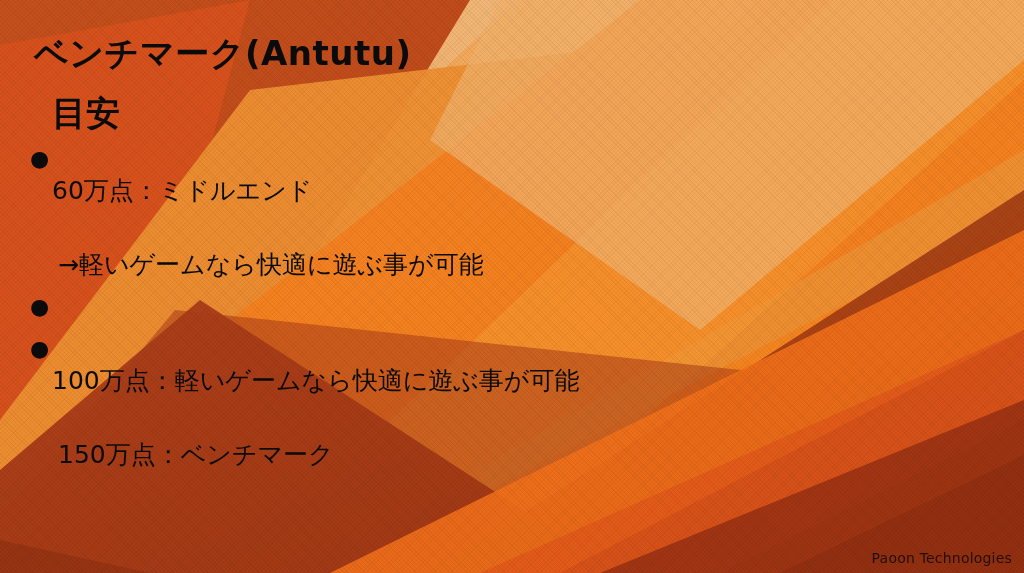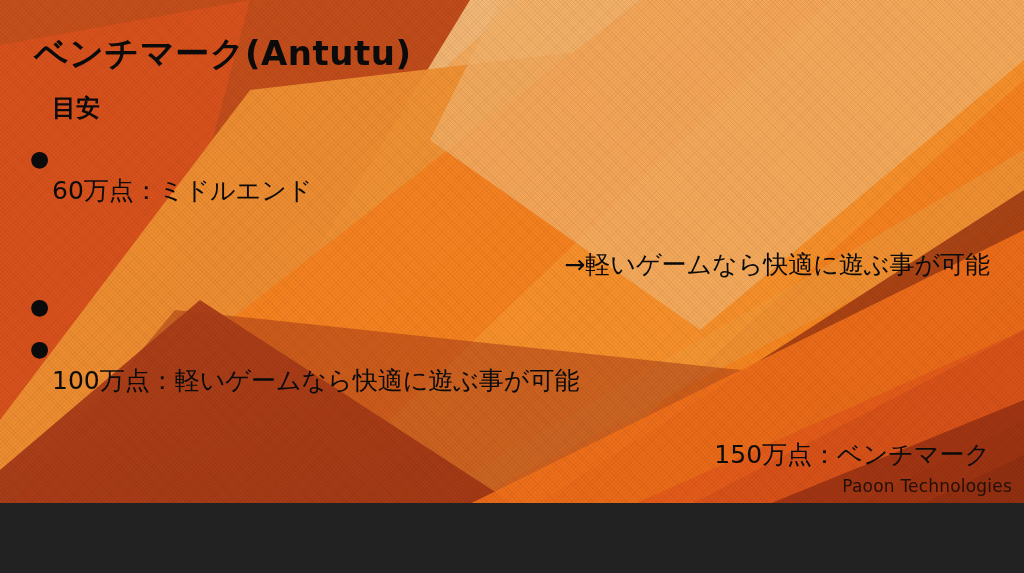--- a/index.html
+++ b/index.html
@@ -2,21 +2,21 @@
 <html><head>
 <meta charset="utf-8">
 <title>Benchmark Slide</title>
 <style>
   * { margin:0; padding:0; box-sizing:border-box; }
   html,body { background:#222; }
 
   .slide{
     position:relative;
     width:1024px;
-    height:503px;
+    height:573px;
     overflow:hidden;
     background:#D4481A;
     font-family:"DejaVu Sans","Liberation Sans",sans-serif;
   }
 
   
   .bg{ position:absolute; inset:0; overflow:hidden; }
   .bg svg{ display:block; width:1024px; height:573px; }
 
   
@@ -44,56 +44,56 @@
     font-weight:bold;
     letter-spacing:.5px;
     line-height:1;
     white-space:nowrap;
   }
 
   .subtitle{
     position:absolute;
     left:52px;
     top:96px;
-    font-size:24px;
+    font-size:34px;
     font-weight:bold;
     line-height:1;
     white-space:nowrap;
   }
 
   .body-list{
     position:absolute;
     left:30px;
     top:138px;
     width:960px;
     list-style:none;
   }
   .body-list li{
     display:flex;
     align-items:flex-start;
     font-size:25px;
     line-height:42px;
     white-space:nowrap;
   }
-  .body-list li.indent{ padding-left:28px;justify-content:flex-end; }
+  .body-list li.indent{ padding-left:28px; }
   .bullet{
     flex:0 0 auto;
     width:22px;
     font-size:22px;
     line-height:42px;
     text-align:left;
   }
   .bullet.blank{ width:0; }
   .line-text{ flex:0 1 auto;margin-top:32px; }
 
   .footer{
     position:absolute;
     right:12px;
     bottom:7px;
-    font-size:17px;
+    font-size:14px;
     color:#1a0d07;
     opacity:.92;
     letter-spacing:.2px;
     white-space:nowrap;
   }
 </style>
 </head>
 <body>
 
 <div class="slide">

